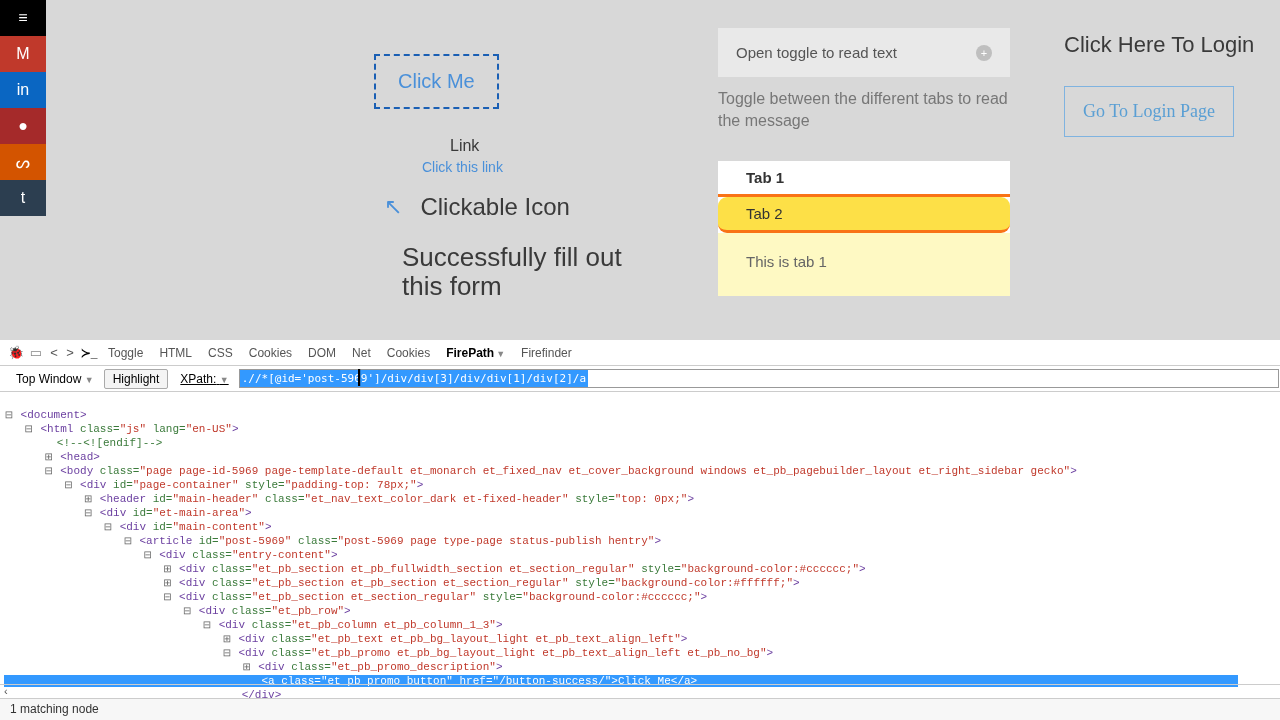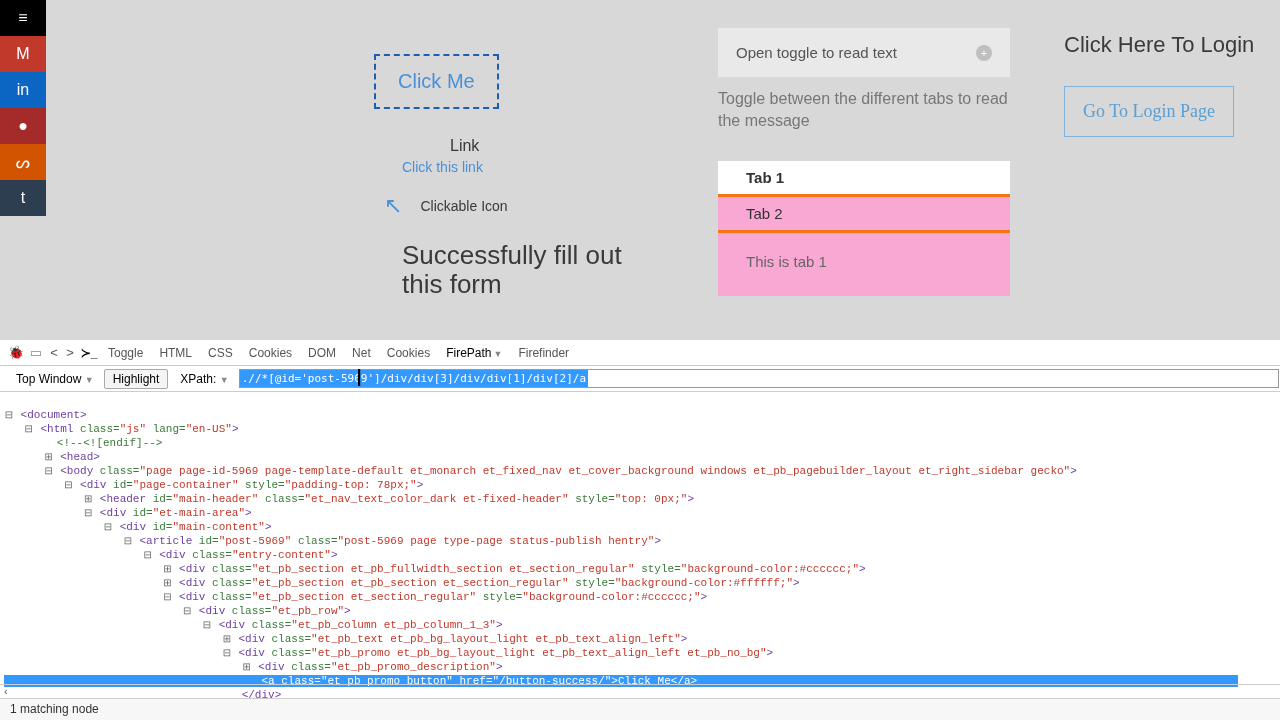--- a/index.html
+++ b/index.html
@@ -16,56 +16,56 @@
   .sb-linkedin { background:#0a66c2; }
   .sb-reddit { background:#a52a2a; }
   .sb-stumble { background:#d35400; }
   .sb-tumblr { background:#2c3e50; }
   
   
   .col1 { position:absolute; left:374px; top:24px; width:300px; }
   .h-button { font-size:28px; color:#3a3a3a; font-weight:400; }
   .click-me { margin-top:30px; border:2px dashed #1a5fb4; color:#4a90d9; font-size:20px; padding:14px 22px; display:inline-block; background:#d8d8d8; }
   .h-link { margin-top:28px; margin-left:76px; font-size:16px; color:#3a3a3a; }
-  .link-txt { margin-left:28px; margin-top:4px; color:#4a90d9; font-size:14px; }
+  .link-txt { margin-left:48px; margin-top:4px; color:#4a90d9; font-size:14px; }
   .icon-row { margin-top:18px; display:flex; align-items:center; gap:18px; }
   .cursor-icon { font-size:22px; color:#4a90d9; margin-left:10px; }
-  .clickable-icon-label { font-size:14px; color:#3a3a3a; }
+  .clickable-icon-label { font-size:24px; color:#3a3a3a; }
   .h-form { margin-top:22px; margin-left:28px; font-size:26px; color:#3a3a3a; font-weight:400; line-height:1.1; max-width:220px; }
   
   
   .col2 { position:absolute; left:718px; top:28px; width:292px; }
   .toggle-box { background:#e9e9e9; padding:16px 18px; display:flex; justify-content:space-between; align-items:flex-end; color:#555; font-size:15px; }
   .plus-circle { width:16px; height:16px; border-radius:50%; background:#bfbfbf; color:#fff; font-size:11px; display:flex; align-items:center; justify-content:center; }
   .toggle-desc { margin-top:11px; color:#777; font-size:16px; line-height:1.4; }
   .tabs { margin-top:28px; background:#fff; }
   .tab { padding:8px 28px; font-size:15px; color:#333; border-bottom:3px solid #f97316; background:#f5f5f5; }
   .tab.active { font-weight:bold; background:#fff; }
-  .tab2 { background:#f9a8d4; }
-  .tab-body { padding:20px 28px 26px; color:#666; font-size:15px; background:#f9a8d4; }
+  .tab2 { background:#fde047;border-radius:9px; }
+  .tab-body { padding:20px 28px 26px; color:#666; font-size:15px; background:#fef9c3; }
   
   
   .col3 { position:absolute; left:1064px; top:32px; width:210px; }
   .h-login { font-size:22px; color:#3a3a3a; white-space:nowrap; }
   .login-btn { margin-top:28px; border:1px solid #7fb3e0; color:#5a9fd4; font-size:18px; padding:14px 18px; display:inline-block;font-family:Liberation Serif, serif; }
   
   
   .devtools { position:absolute; left:0; top:340px; right:0; bottom:0; font-family: Tahoma, Arial, sans-serif; font-size:12px; background:#fff; }
   .dt-tabs { height:26px; border-bottom:1px solid #ccc; display:flex; align-items:center; gap:0; padding-left:6px; }
   .dt-icon { width:20px; text-align:center; color:#888; font-size:13px; }
   .dt-arrow { width:16px; text-align:center; color:#555; font-size:13px; }
   .dt-cmd { width:22px; text-align:center; font-weight:bold; }
   .dt-tab { padding:4px 8px; color:#555; }
-  .dt-tab.active { font-weight:normal; color:#000; }
+  .dt-tab.active { font-weight:bold; color:#000; }
   .dt-tab .caret { font-size:9px; margin-left:2px; color:#888; }
   
   .dt-toolbar { height:26px; border-bottom:1px solid #ccc; display:flex; align-items:center; padding-left:12px; gap:6px; }
   .tw { padding:2px 4px; }
   .hl-btn { border:1px solid #aaa; background:#f4f4f4; padding:2px 8px; border-radius:2px; }
-  .xp-label { margin-left:6px; }
+  .xp-label { margin-left:6px;text-decoration:underline; }
   .xp-input { border:1px solid #999; height:19px; width:1040px; margin-left:4px; padding:0 2px; font-size:12px; position:relative; background:#fff; }
   .xp-sel { position:absolute; left:0; top:0; bottom:0; background:#3399ff; color:#fff; padding:0 2px; display:flex; align-items:center; font-family: monospace; font-size:11px; }
   .text-cursor { position:absolute; top:-6px; left:116px; font-size:24px; color:#000; pointer-events:none; }
   
   .dom-tree { font-family: "Courier New", monospace; font-size:11px; line-height:14px; padding:2px 0 0 4px; color:#000; white-space:pre; overflow:hidden; }
   .dom-tree .tg { color:#6b3fa0; }
   .dom-tree .at { color:#3a7a3a; }
   .dom-tree .av { color:#c0392b; }
   .dom-tree .tw2 { display:inline-block; width:10px; text-align:center; color:#666; font-family:Arial; font-size:10px; }
   .hl-row { background:#3399ff; color:#fff !important; }

